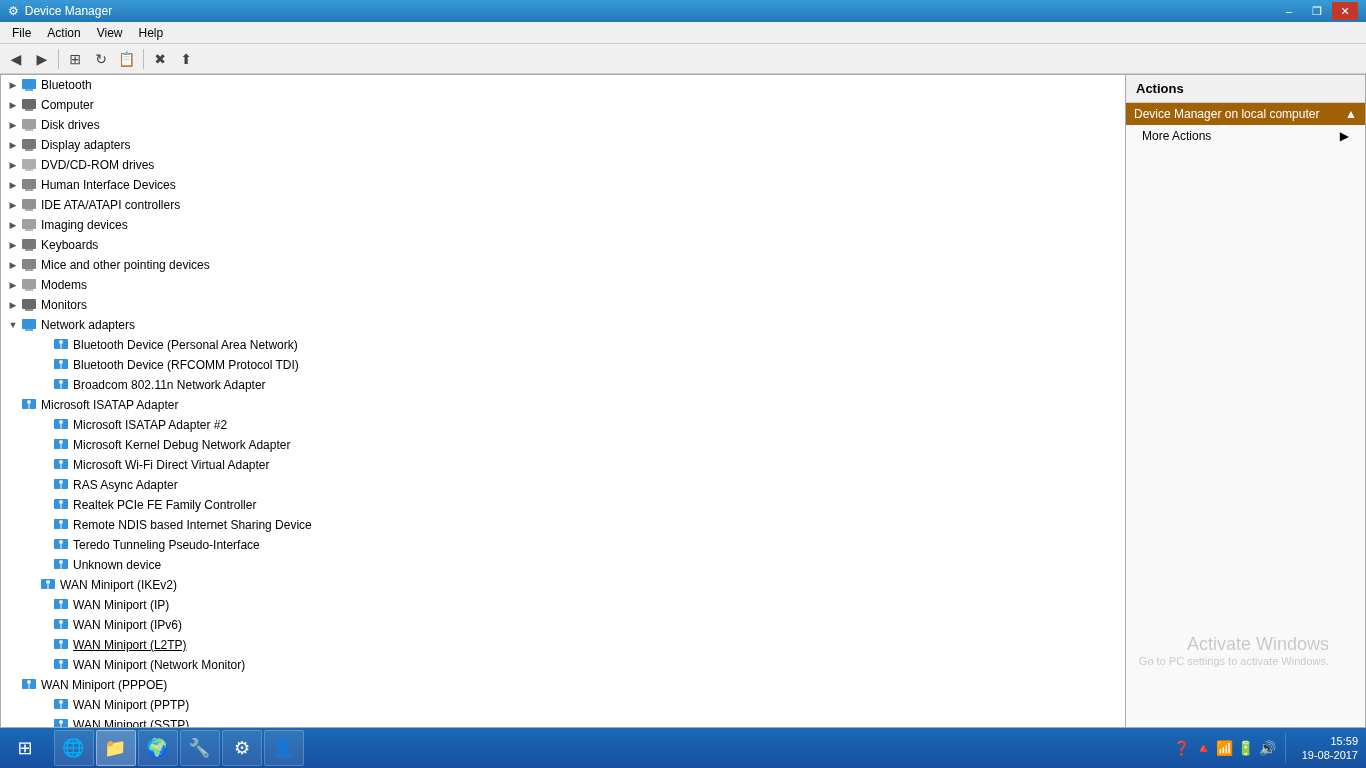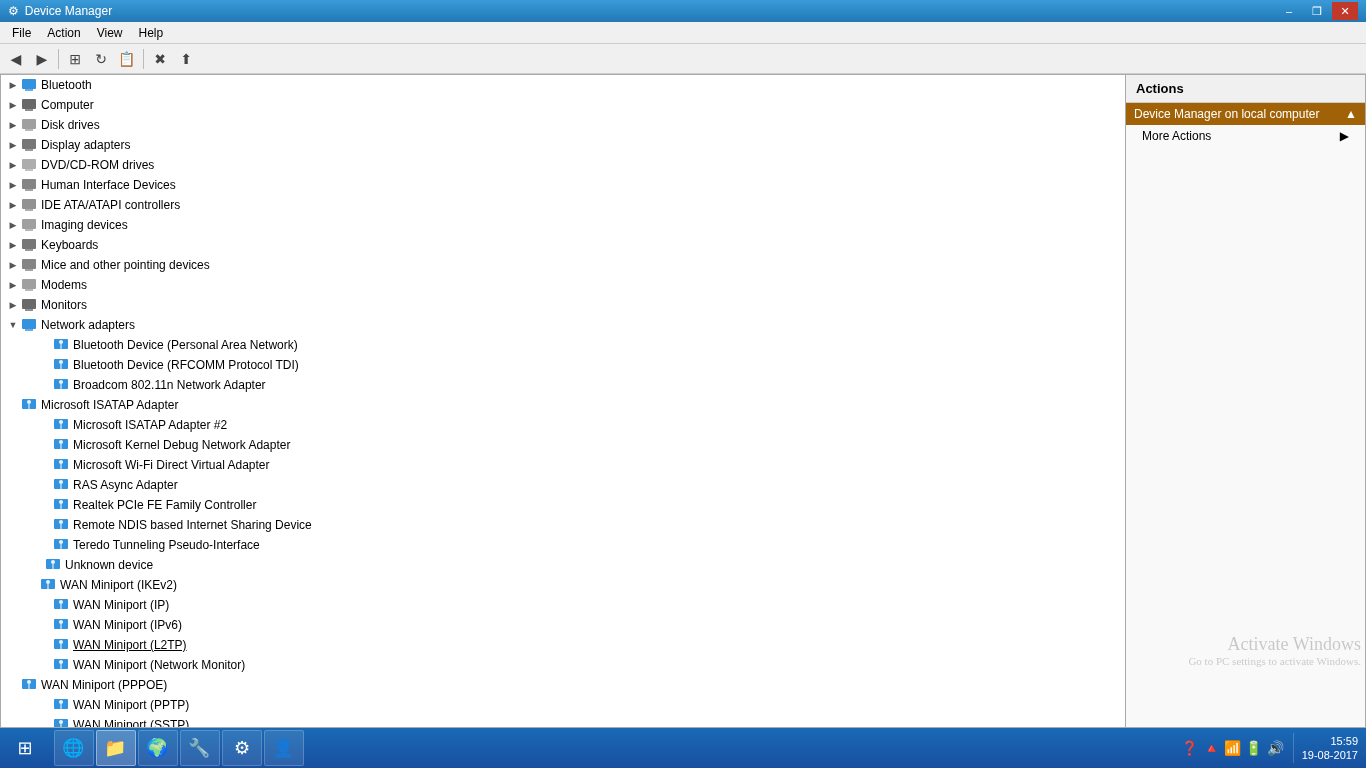--- a/index.html
+++ b/index.html
@@ -124,26 +124,25 @@
       font-size: 12px;
       cursor: pointer;
       display: flex;
       align-items: center;
       justify-content: space-between;
     }
 
     .activate-watermark {
       position: absolute;
       bottom: 60px;
-      right: 4px;
+      right: 36px;
       color: rgba(0,0,0,0.2);
       font-size: 18px;
       text-align: right;
       pointer-events: none;
-      font-family: Liberation Serif, serif;
     }
 
     
     .device-tree::-webkit-scrollbar { width: 14px; }
     .device-tree::-webkit-scrollbar-track { background: #f0f0f0; }
     .device-tree::-webkit-scrollbar-thumb { background: #b0b0b0; border: 1px solid #aaa; }
 
     
     .taskbar {
       position: fixed;
@@ -174,21 +173,21 @@
       margin-left: auto;
       display: flex;
       align-items: center;
       padding-right: 8px;
       gap: 6px;
       color: white;
       font-size: 11px;
     }
     .tray-icons { display: flex; gap: 4px; align-items: center; }
     .tray-icon { font-size: 14px; cursor: pointer; }
-    .clock { text-align: right; font-size: 11px; line-height: 14px; }
+    .clock { text-align: right; font-size: 11px; line-height: 14px; margin-left: 8px; }
 
     .taskbar-divider { width: 1px; height: 30px; background: rgba(255,255,255,0.2); margin: 0 2px; }
   </style>
 </head>
 <body>
 
 <div class="title-bar">
   <div style="display:flex;align-items:center;">
     <span style="font-size:12px;margin-right:6px;">⚙</span>
     <span>Device Manager</span>
@@ -467,21 +466,21 @@
         <span class="tree-expander"></span>
         <span class="tree-icon">
           <svg width="16" height="16" viewBox="0 0 16 16">
     <rect x="1" y="2" width="14" height="10" rx="1" fill="#0078d7" opacity="0.8"></rect>
     <line x1="8" y1="7" x2="8" y2="12" stroke="#fff" stroke-width="1"></line>
     <circle cx="8" cy="5" r="2" fill="#fff" opacity="0.9"></circle>
   </svg>
         </span>
         <span class="tree-label">Teredo Tunneling Pseudo-Interface</span>
       </div>
-      <div class="tree-item" style="padding-left: 28px;">
+      <div class="tree-item" style="padding-left: 36px;">
         <span class="tree-expander"></span>
         <span class="tree-icon">
           <svg width="16" height="16" viewBox="0 0 16 16">
     <rect x="1" y="2" width="14" height="10" rx="1" fill="#0078d7" opacity="0.8"></rect>
     <line x1="8" y1="7" x2="8" y2="12" stroke="#fff" stroke-width="1"></line>
     <circle cx="8" cy="5" r="2" fill="#fff" opacity="0.9"></circle>
   </svg>
         </span>
         <span class="tree-label">Unknown device</span>
       </div>

